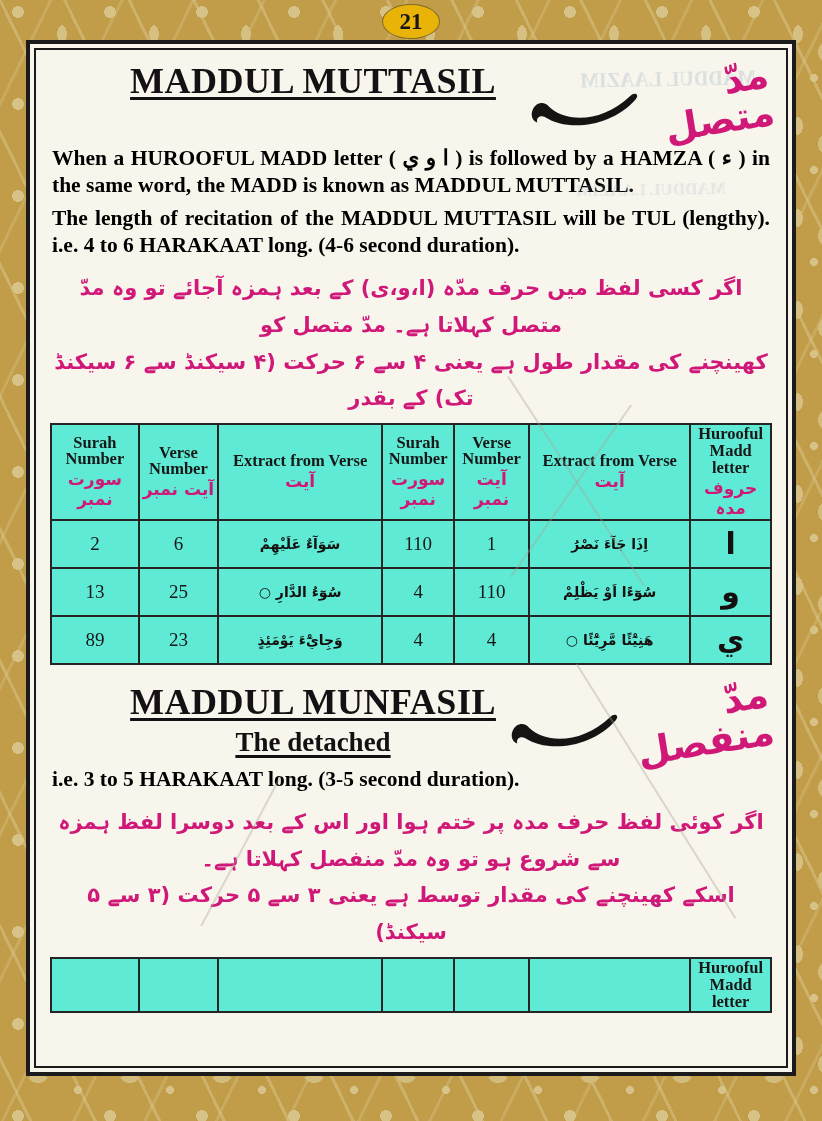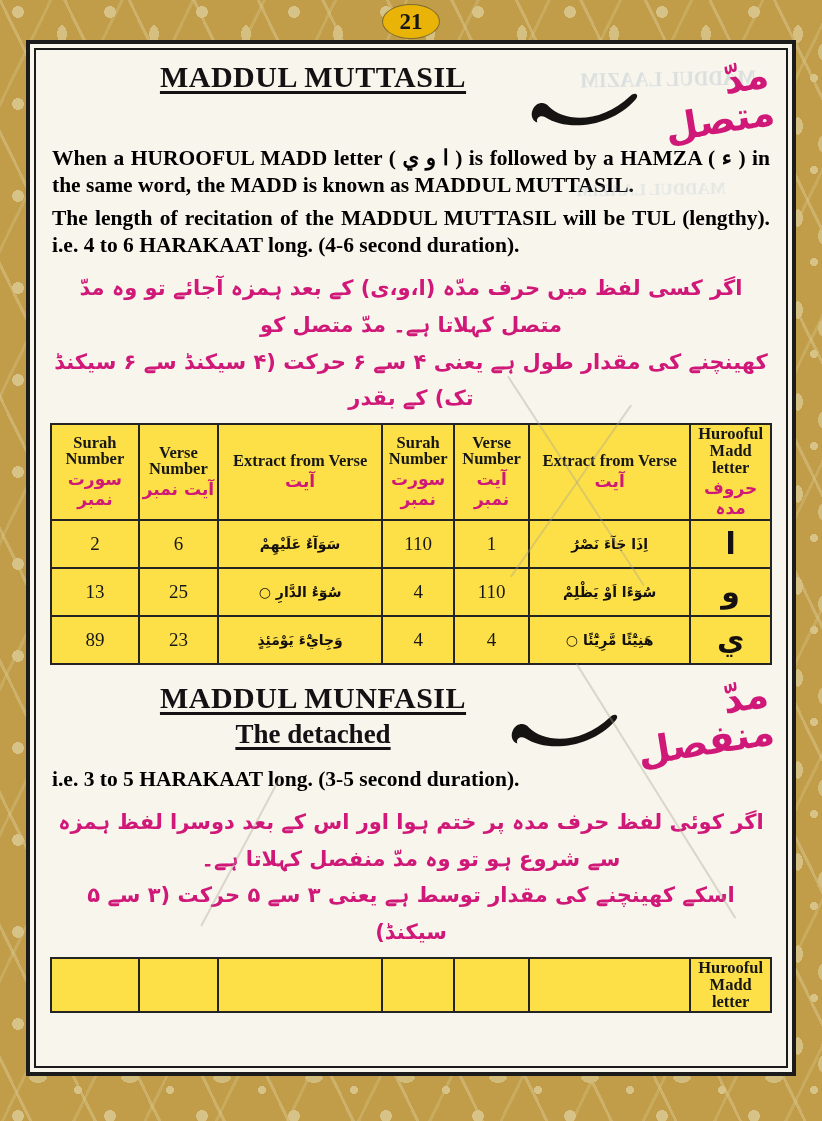--- a/index.html
+++ b/index.html
@@ -29,21 +29,21 @@
     box-sizing:border-box;background:#f8f5ec;
     border:4px solid #1b1b1b;padding:4px;z-index:2;
   }
   .panel-inner{
     box-sizing:border-box;width:100%;height:100%;
     border:2px solid #1b1b1b;padding:4px 14px 6px 14px;position:relative;overflow:hidden;
   }
   .heading-row{display:flex;align-items:flex-start;}
   .titles{flex:1;text-align:center;padding-left:54px;}
   .title{
-    font-size:30px;font-weight:bold;letter-spacing:.5px;color:#151013;
+    font-size:36px;font-weight:bold;letter-spacing:.5px;color:#151013;
     text-decoration:underline;text-decoration-thickness:2.5px;text-underline-offset:4px;
     margin-top:6px;
   }
   .subtitle{
     font-size:27px;font-weight:bold;color:#151013;
     text-decoration:underline;text-decoration-thickness:2.5px;text-underline-offset:4px;
     margin-top:4px;
   }
   .callig{width:250px;display:flex;align-items:flex-start;justify-content:flex-end;padding-top:8px;}
   .swoosh{margin-top:26px;margin-right:4px;flex:none;}
@@ -56,21 +56,21 @@
     margin:5px 2px 2px 2px;font-size:21.5px;font-weight:bold;color:#000000;
     line-height:1.27;text-align:justify;
   }
   .urdu{
     direction:rtl;text-align:center;color:#d01878;
     font-family:"DejaVu Sans",sans-serif;font-weight:bold;
     font-size:21px;line-height:1.75;margin:11px 0 6px 0;
   }
   table{
     width:100%;border-collapse:collapse;margin-top:0;
-    border:2.5px solid #242424;background:#fde047;
+    border:2.5px solid #242424;background:#5eead4;
   }
   th,td{border:2px solid #242424;padding:1px 2px;}
   th{vertical-align:middle;}
   .th-en{font-size:16.5px;font-weight:bold;line-height:1.02;color:#171717;font-family:"Liberation Serif",serif;}
   .th-ur{font-size:17px;color:#d01878;font-family:"DejaVu Sans",sans-serif;font-weight:bold;direction:rtl;margin-top:1px;}
   td.num{font-size:19px;text-align:center;color:#171717;height:44px;font-family:"Liberation Serif",serif;}
   td.extract{
     font-family:"DejaVu Sans",sans-serif;font-size:14px;font-weight:bold;
     text-align:center;direction:rtl;color:#14100f;height:44px;
   }

